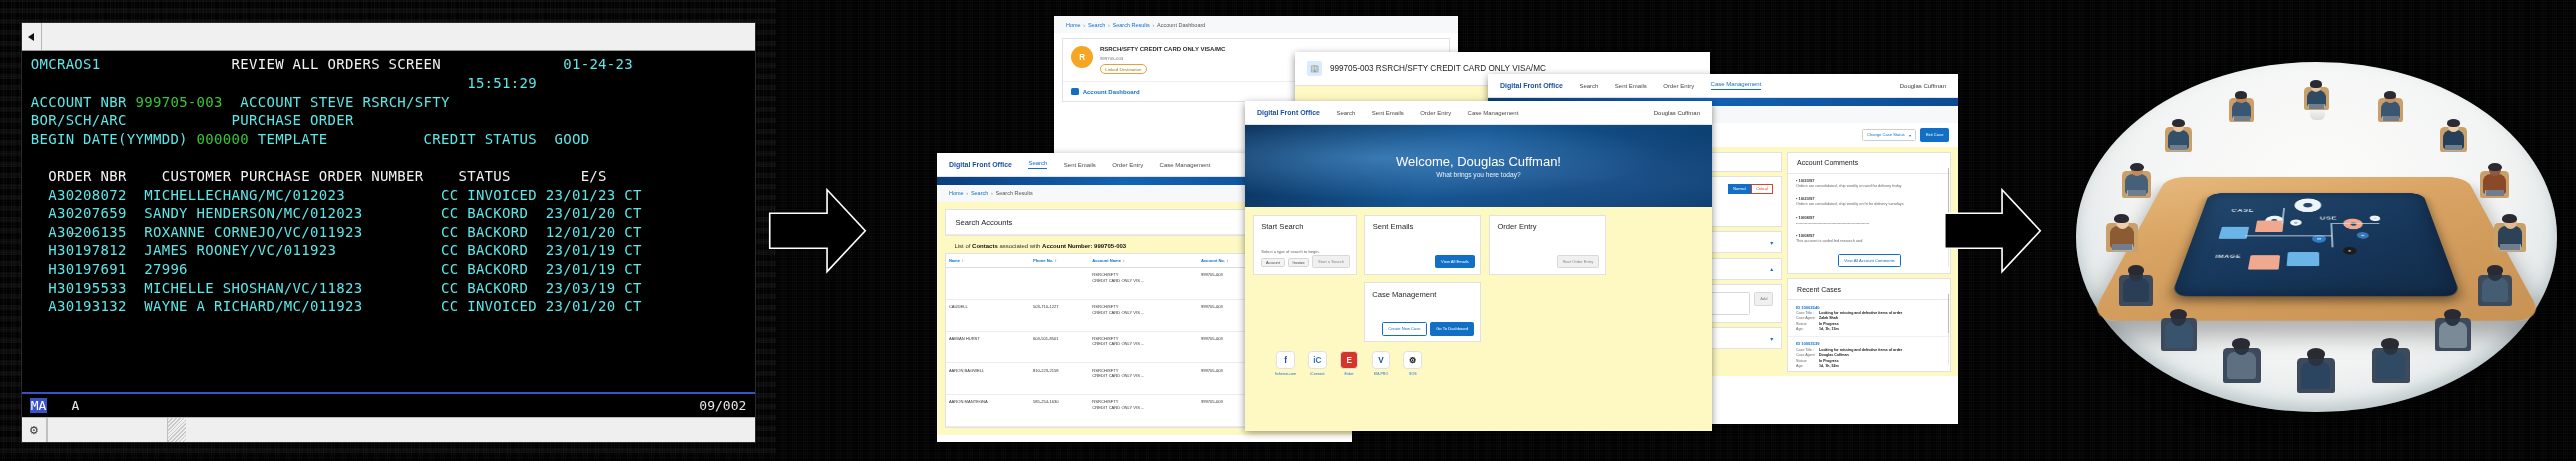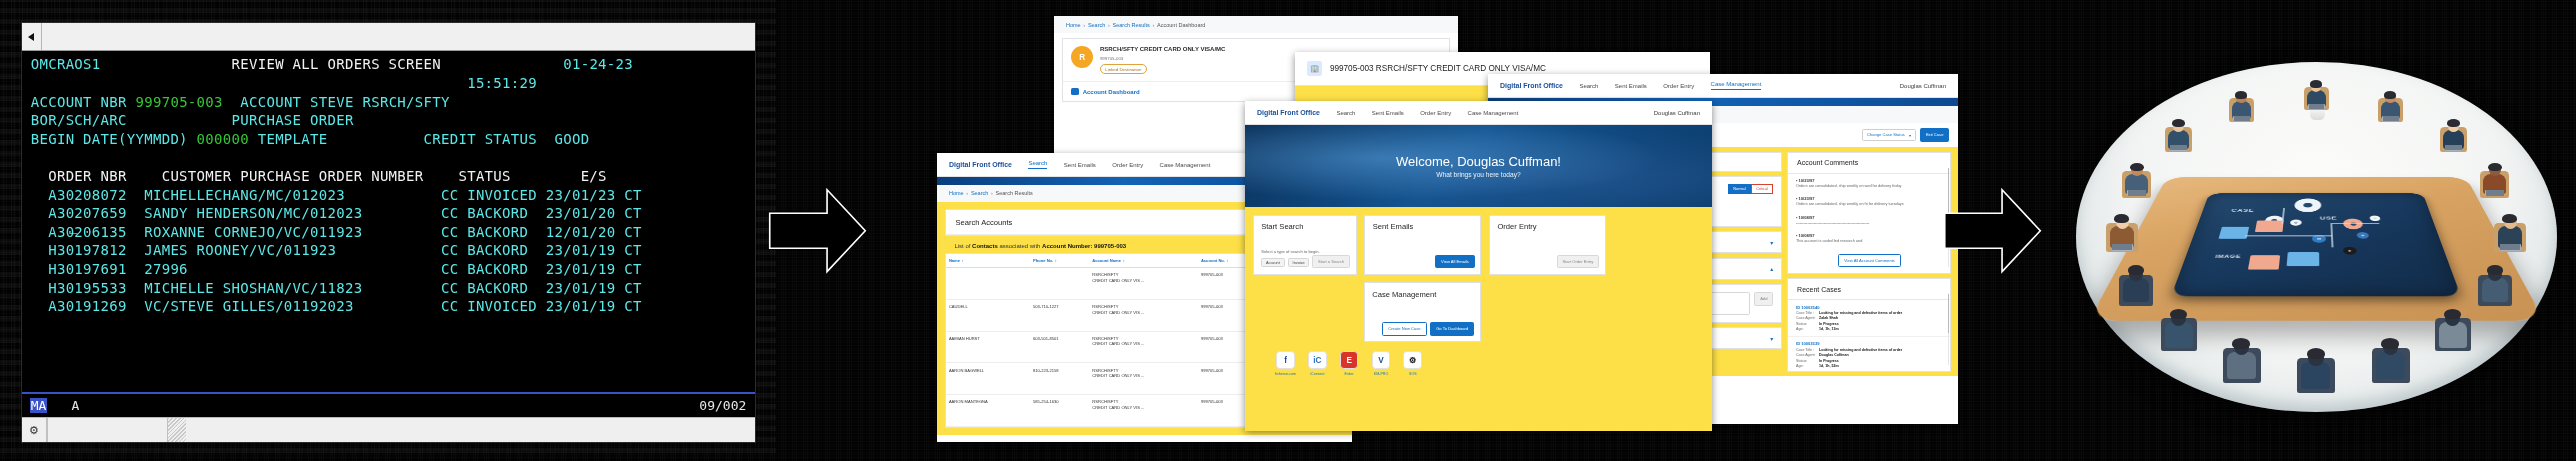--- a/index.html
+++ b/index.html
@@ -96,21 +96,21 @@
     padding:0 12px; gap:16.4px; border-bottom:0.5px solid #e3e3e3;
   }
   .dfo-brand { color:#1a4f9c; font-weight:bold; font-size:7px; white-space:nowrap; }
   .dfo-link { color:#4a4a4a; font-size:6px; white-space:nowrap; }
   .dfo-link.active { color:#1170c6; border-bottom:1.1px solid #1170c6; padding-bottom:1.6px; }
   .dfo-user { margin-left:auto; color:#3a3a3a; font-size:6px; white-space:nowrap; }
   .dfo-bluebar { height:7.6px; background:linear-gradient(90deg,#0b3e7d,#1262b5 45%,#0d4a92); }
   .crumb { padding:5.5px 12px; font-size:5.5px; color:#1170c6; background:#f7f8fa; white-space:nowrap; }
   .crumb .sep { color:#888; margin:0 2.7px; }
   .crumb .cur { color:#555; }
-  .body-grey { background:#fde047; }
+  .body-grey { background:#fef9c3; }
 
   .card { background:#fff; border:0.5px solid #e0e2e5; }
   .card-h { font-size:9.3px; color:#222; padding:6.6px 8.7px; border-bottom:0.5px solid #e8e8e8; }
 
   
   .acct-head { display:flex; gap:6.6px; padding:7.6px 8.7px; align-items:flex-start; }
   .acct-avatar {
     width:22px;height:22px;border-radius:50%;background:#f5a623;color:#fff;
     display:flex;align-items:center;justify-content:center;font-size:8.2px;font-weight:bold;flex:0 0 auto;
   }
@@ -264,22 +264,22 @@
         <span class="tl"><span class="c-cyan"> BOR/SCH/ARC            PURCHASE ORDER</span></span>
         <span class="tl"><span class="c-cyan"> BEGIN DATE(YYMMDD) </span><span class="c-green">000000</span><span class="c-cyan"> TEMPLATE           CREDIT STATUS  GOOD</span></span>
         <span class="tl">&nbsp;</span>
         <span class="tl"><span class="c-white">   ORDER NBR    CUSTOMER PURCHASE ORDER NUMBER    STATUS        E/S</span></span>
         <div id="term-rows">
             <span class="tl"><span class="c-cyan">   A30208072  MICHELLECHANG/MC/012023           CC INVOICED 23/01/23 CT</span></span>
             <span class="tl"><span class="c-cyan">   A30207659  SANDY HENDERSON/MC/012023         CC BACKORD  23/01/20 CT</span></span>
             <span class="tl"><span class="c-cyan">   A30206135  ROXANNE CORNEJO/VC/011923         CC BACKORD  12/01/20 CT</span></span>
             <span class="tl"><span class="c-cyan">   H30197812  JAMES ROONEY/VC/011923            CC BACKORD  23/01/19 CT</span></span>
             <span class="tl"><span class="c-cyan">   H30197691  27996                             CC BACKORD  23/01/19 CT</span></span>
-            <span class="tl"><span class="c-cyan">   H30195533  MICHELLE SHOSHAN/VC/11823         CC BACKORD  23/01/19 CT</span></span>
-            <span class="tl"><span class="c-cyan">   A30191269  VC/STEVE GILLES/01192023          CC INVOICED 23/01/19 CT</span></span>
+            <span class="tl"><span class="c-cyan">   H30195533  MICHELLE SHOSHAN/VC/11823         CC BACKORD  23/03/19 CT</span></span>
+            <span class="tl"><span class="c-cyan">   A30193132  WAYNE A RICHARD/MC/011923         CC INVOICED 23/01/20 CT</span></span>
           </div>
 
       </div>
 
       <div class="term-hr"></div>
 
       <div class="term-status">
         <span class="ts-ma">MA</span>
         <span class="ts-a">A</span>
         <span class="ts-right">09/002</span>

